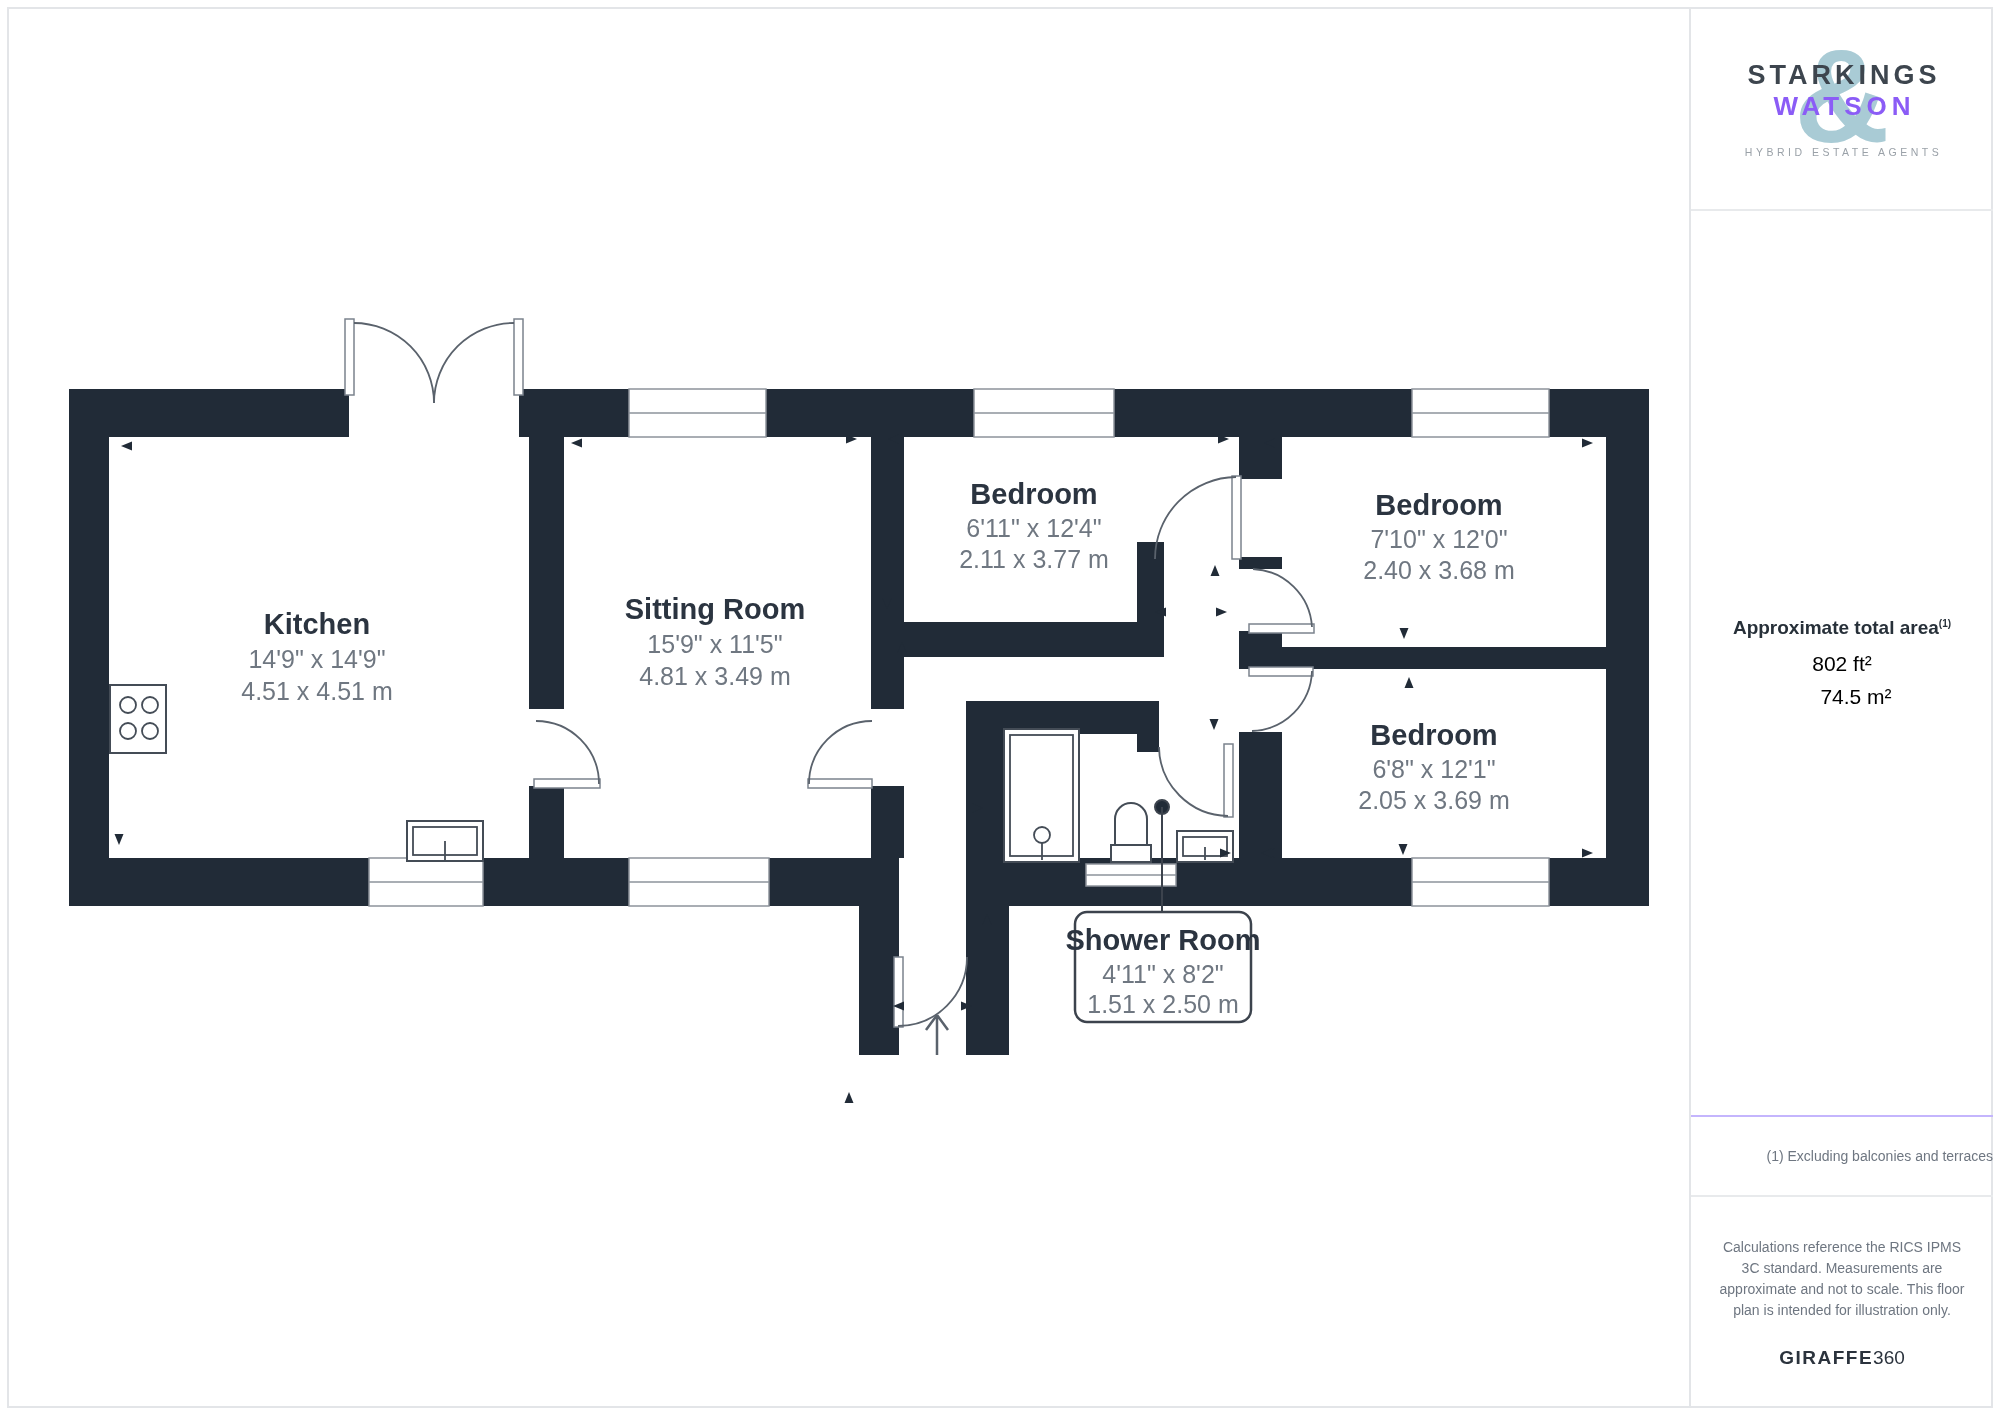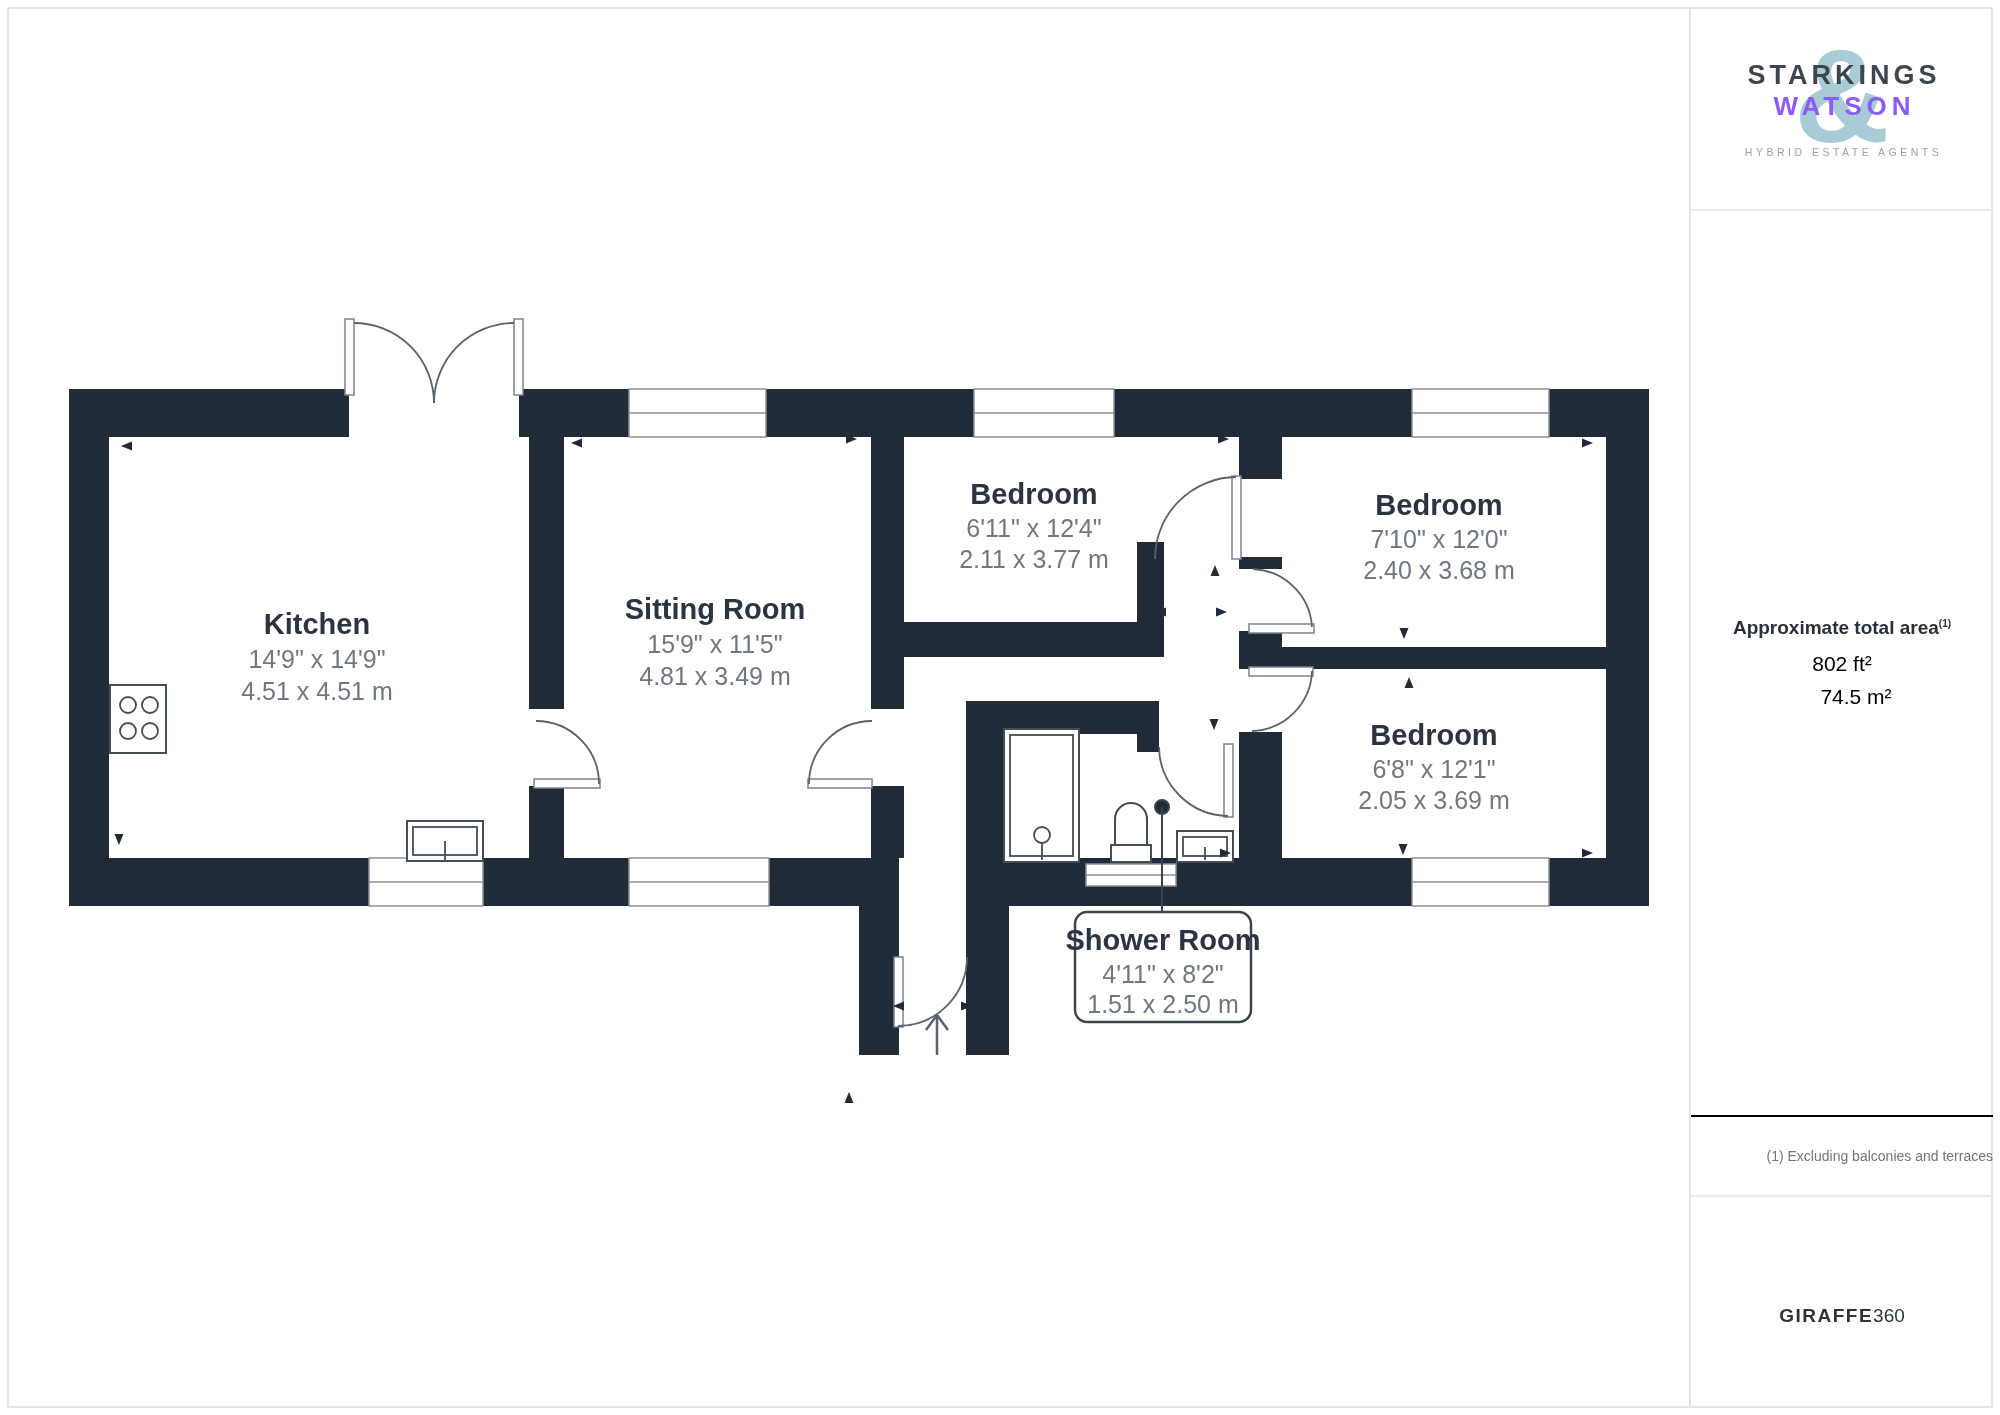--- a/index.html
+++ b/index.html
@@ -19,21 +19,21 @@
   }
   .logo { position:relative; width:230px; height:150px; display:flex; flex-direction:column; align-items:center; justify-content:center; }
   .logo .amp {
     position:absolute; left:50%; top:42%; transform:translate(-50%,-50%);
     font-size:132px; font-weight:700; color:#a9cbd5; line-height:1; z-index:0;
   }
   .logo .line1 { position:relative; z-index:1; font-size:27px; font-weight:700; letter-spacing:4px; color:#3d454e; text-indent:4px; }
   .logo .line2 { position:relative; z-index:1; font-size:26px; font-weight:700; letter-spacing:5px; color:#8b5cf6; margin-top:0px; text-indent:5px; }
   .logo .tagline { position:relative; z-index:1; font-size:10.5px; letter-spacing:3.5px; color:#9aa1a8; margin-top:24px; text-indent:3px; }
   .area-section {
-    flex:0 0 906px; border-bottom:2px solid #000000;
+    flex:0 0 906px; border-bottom:2px solid #c4b5fd;
     display:flex; flex-direction:column; align-items:center; justify-content:center;
   }
   .area-title { font-size:19px; font-weight:700; color:#273039; }
   .area-title sup { font-size:10px; }
   .area-value { font-size:21px; color:#000000; margin-top:13px; }
   .area-value:last-child { margin-top:9px;margin-left:28px; }
   .footnote-section {
     flex:0 0 80px; border-bottom:2px solid #e8eaec;
     display:flex; align-items:center; justify-content:flex-end;
   }
@@ -272,18 +272,19 @@
       <div class="area-title">
         <span>Approximate total area</span><sup>(1)</sup>
       </div>
       <div class="area-value">802 ft²</div>
       <div class="area-value">74.5 m²</div>
     </div>
     <div class="footnote-section">
       <div class="footnote-text">(1) Excluding balconies and terraces</div>
     </div>
     <div class="disclaimer-section">
+      <div class="disclaimer-text">Calculations reference the RICS IPMS 3C standard. Measurements are approximate and not to scale. This floor plan is intended for illustration only.</div>
       <div class="provider">
         <span class="g-normal">GIRAFFE</span><span class="g-bold">360</span>
       </div>
     </div>
   </div>
 </div>
 
 </body></html>

